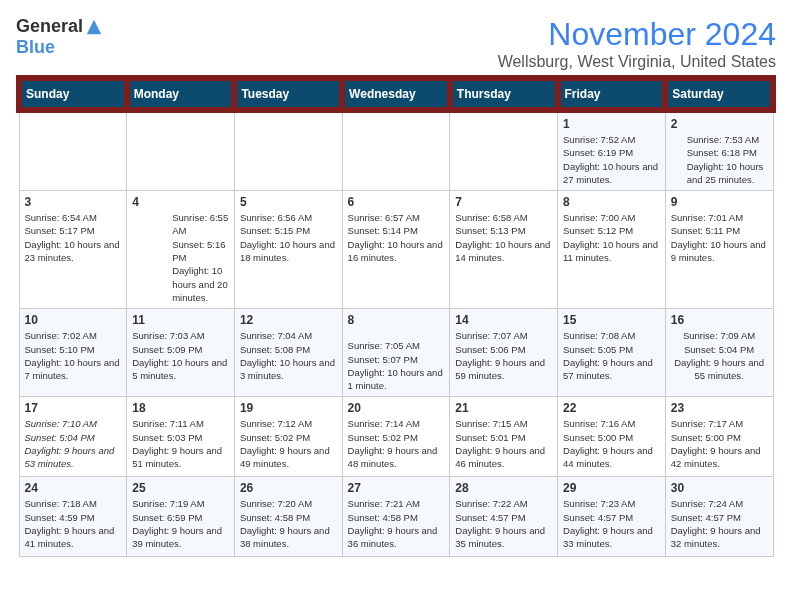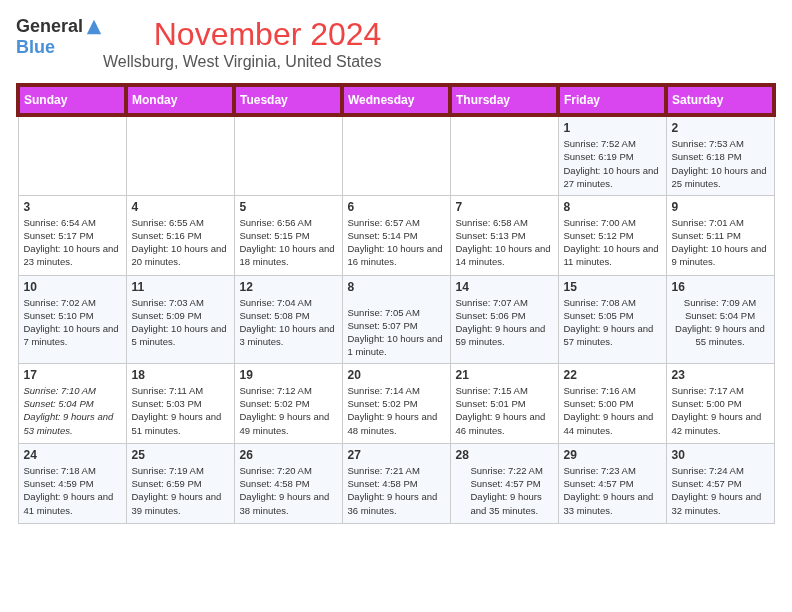--- a/index.html
+++ b/index.html
@@ -5,23 +5,23 @@
     * { box-sizing: border-box; margin: 0; padding: 0; }
     body {
       font-family: Arial, sans-serif;
       background: #fff;
       width: 792px;
       min-height: 612px;
       padding: 16px;
     }
     .header {
       display: flex;
-      justify-content: flex-start;
+      justify-content: space-between;
       align-items: flex-start;
-      margin-bottom: 12px;
+      margin-bottom: 4px;
     }
     .logo {
       display: flex;
       flex-direction: column;
       align-items: flex-start;
     }
     .logo-text {
       display: flex;
       align-items: center;
     }
@@ -39,39 +39,39 @@
       width: 18px;
       height: 18px;
       margin-left: 2px;
     }
     .title-block {
       text-align: right;
     }
     .month-title {
       font-size: 32px;
       font-weight: normal;
-      color: #ef4444;
+      color: #3b82f6;
     }
     .location {
       font-size: 16px;
       color: #555;
     }
     table {
       width: 100%;
       border-collapse: collapse;
       table-layout: fixed;
     }
     thead tr th {
-      background-color: #d946ef;
+      background-color: #0c4a6e;
       color: #fff;
       font-size: 12px;
       font-weight: bold;
       padding: 6px 4px;
       text-align: left;
-      border: 4px solid #7f1d1d;
+      border: 6px solid #7f1d1d;
     }
     tbody tr td {
       border: 1px solid #ccc;
       vertical-align: top;
       padding: 4px 5px;
       font-size: 10px;
       color: #333;
       height: 80px;
       background: #fff;
     }
@@ -135,35 +135,35 @@
         <td class="empty-cell"></td>
         <td class="empty-cell"></td>
         <td>
           <span class="day-number">1</span>
           <div class="day-info" style="white-space: pre-line;">Sunrise: 7:52 AM
 Sunset: 6:19 PM
 Daylight: 10 hours and 27 minutes.</div>
         </td>
         <td>
           <span class="day-number">2</span>
-          <div class="day-info" style="white-space: pre-line;">Sunrise: 7:53 AM
+          <div class="day-info" style="white-space: pre-line; margin-left: 16px;">Sunrise: 7:53 AM
 Sunset: 6:18 PM
 Daylight: 10 hours and 25 minutes.</div>
         </td>
       </tr>
       <tr>
         <td>
           <span class="day-number">3</span>
           <div class="day-info" style="white-space: pre-line;">Sunrise: 6:54 AM
 Sunset: 5:17 PM
 Daylight: 10 hours and 23 minutes.</div>
         </td>
         <td>
           <span class="day-number">4</span>
-          <div class="day-info" style="white-space: pre-line;">Sunrise: 6:55 AM
+          <div class="day-info" style="white-space: pre-line; margin-left: 40px;">Sunrise: 6:55 AM
 Sunset: 5:16 PM
 Daylight: 10 hours and 20 minutes.</div>
         </td>
         <td>
           <span class="day-number">5</span>
           <div class="day-info" style="white-space: pre-line;">Sunrise: 6:56 AM
 Sunset: 5:15 PM
 Daylight: 10 hours and 18 minutes.</div>
         </td>
         <td>
@@ -299,21 +299,21 @@
 Daylight: 9 hours and 38 minutes.</div>
         </td>
         <td>
           <span class="day-number">27</span>
           <div class="day-info" style="white-space: pre-line;">Sunrise: 7:21 AM
 Sunset: 4:58 PM
 Daylight: 9 hours and 36 minutes.</div>
         </td>
         <td>
           <span class="day-number">28</span>
-          <div class="day-info" style="white-space: pre-line; margin-left: 15px;">Sunrise: 7:22 AM
+          <div class="day-info" style="white-space: pre-line;">Sunrise: 7:22 AM
 Sunset: 4:57 PM
 Daylight: 9 hours and 35 minutes.</div>
         </td>
         <td>
           <span class="day-number">29</span>
           <div class="day-info" style="white-space: pre-line;">Sunrise: 7:23 AM
 Sunset: 4:57 PM
 Daylight: 9 hours and 33 minutes.</div>
         </td>
         <td>

